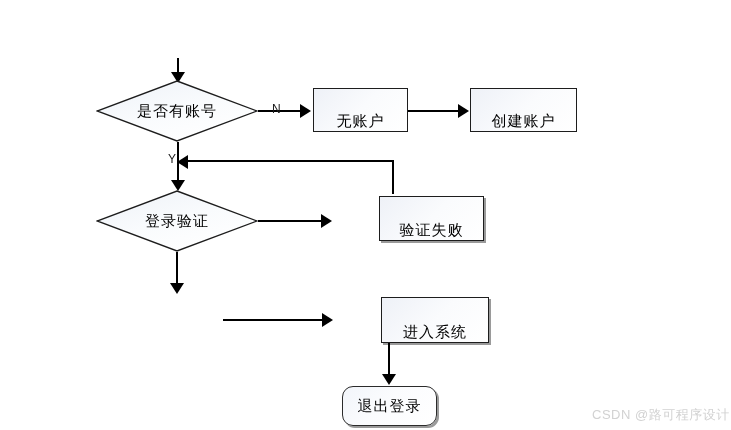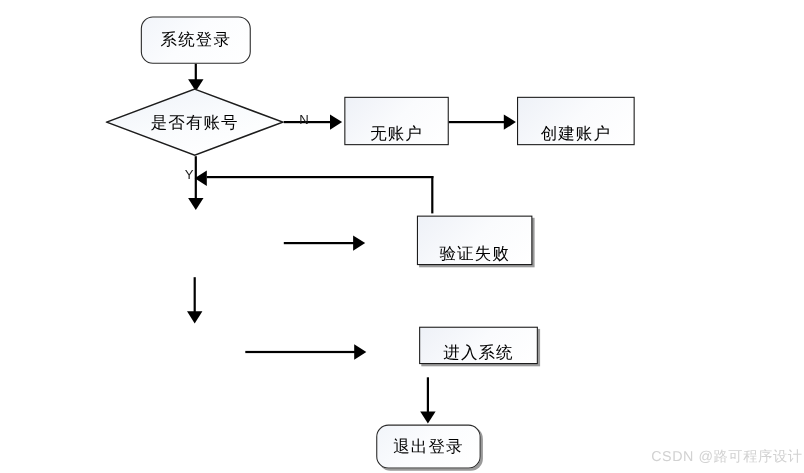--- a/index.html
+++ b/index.html
@@ -106,23 +106,20 @@
     color: #d2d2d2;
     letter-spacing: 0.5px;
     white-space: nowrap;
   }
 </style>
 </head>
 <body>
 
 <div id="canvas">
 
-  <div class="node terminal" style="left:128px; top:15px; width:100px; height:43px;">
-    <span>系统登录</span>
-  </div>
 
   <div class="line v" style="left:177px; top:58px; height:18px;"></div>
   <div class="arrow down" style="left:171px; top:72px;"></div>
 
   <div class="decision" style="left:96px; top:80px; width:162px; height:62px;">
     <svg class="dshape" viewBox="0 0 162 62" preserveAspectRatio="none">
       <defs>
         <linearGradient id="dg1" x1="0" y1="0" x2="0.7" y2="1">
           <stop offset="0%" stop-color="#eef2f8"></stop>
           <stop offset="55%" stop-color="#f9fbfd"></stop>
@@ -150,36 +147,49 @@
   </div>
 
   <div class="line v" style="left:177px; top:142px; height:44px;"></div>
   <span class="edge-label" style="left:168px; top:152px;">Y</span>
   <div class="arrow down" style="left:171px; top:180px;"></div>
 
   <div class="line v" style="left:392px; top:160px; height:34px;"></div>
   <div class="line h" style="left:188px; top:160px; width:206px;"></div>
   <div class="arrow left" style="left:177px; top:155px;"></div>
 
+  <div class="decision" style="left:96px; top:190px; width:162px; height:62px;">
+    <svg class="dshape" viewBox="0 0 162 62" preserveAspectRatio="none">
+      <defs>
+        <linearGradient id="dg2" x1="0" y1="0" x2="0.7" y2="1">
+          <stop offset="0%" stop-color="#eef2f8"></stop>
+          <stop offset="55%" stop-color="#f9fbfd"></stop>
+          <stop offset="100%" stop-color="#ffffff"></stop>
+        </linearGradient>
+      </defs>
+      <polygon points="81,1 161,31 81,61 1,31" fill="url(#dg2)" stroke="#1d1d1d" stroke-width="1.4"></polygon>
+    </svg>
+    <div class="dlabel">登录验证</div>
+  </div>
 
   <div class="line h" style="left:258px; top:220px; width:68px;"></div>
   <div class="arrow right" style="left:321px; top:214px;"></div>
 
   <div class="node process shadowed" style="left:335px; top:196px; width:105px; height:45px;">
     <span>验证失败</span>
   </div>
 
   <div class="line v" style="left:176px; top:252px; height:36px;"></div>
   <div class="arrow down" style="left:170px; top:283px;"></div>
 
 
   <div class="line h" style="left:223px; top:319px; width:104px;"></div>
   <div class="arrow right" style="left:322px; top:313px;"></div>
 
-  <div class="node process shadowed" style="left:337px; top:297px; width:108px; height:34px;font-family:Liberation Mono, monospace;">
+  <div class="node process shadowed" style="left:337px; top:297px; width:108px; height:46px;font-family:Liberation Mono, monospace;">
     <span>进入系统</span>
   </div>
 
   <div class="line v" style="left:388px; top:343px; height:36px;"></div>
   <div class="arrow down" style="left:382px; top:374px;"></div>
 
   <div class="node terminal shadowed" style="left:342px; top:386px; width:95px; height:40px;">
     <span>退出登录</span>
   </div>
 

